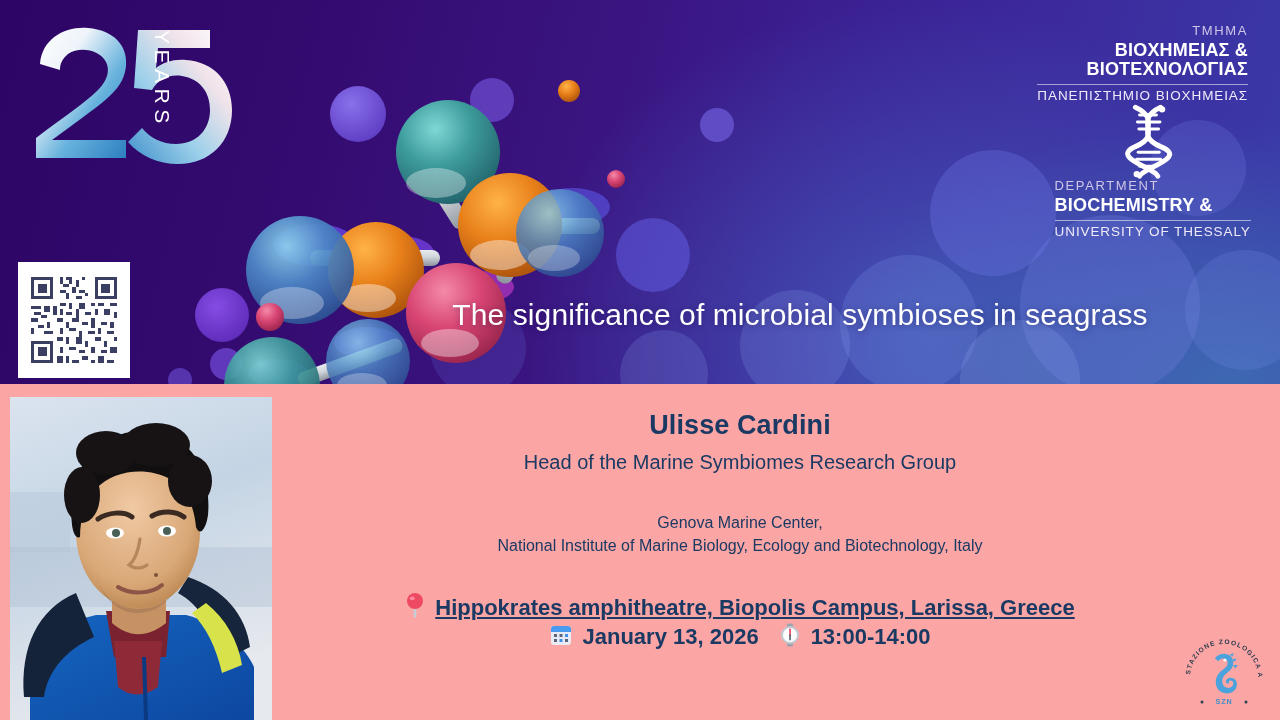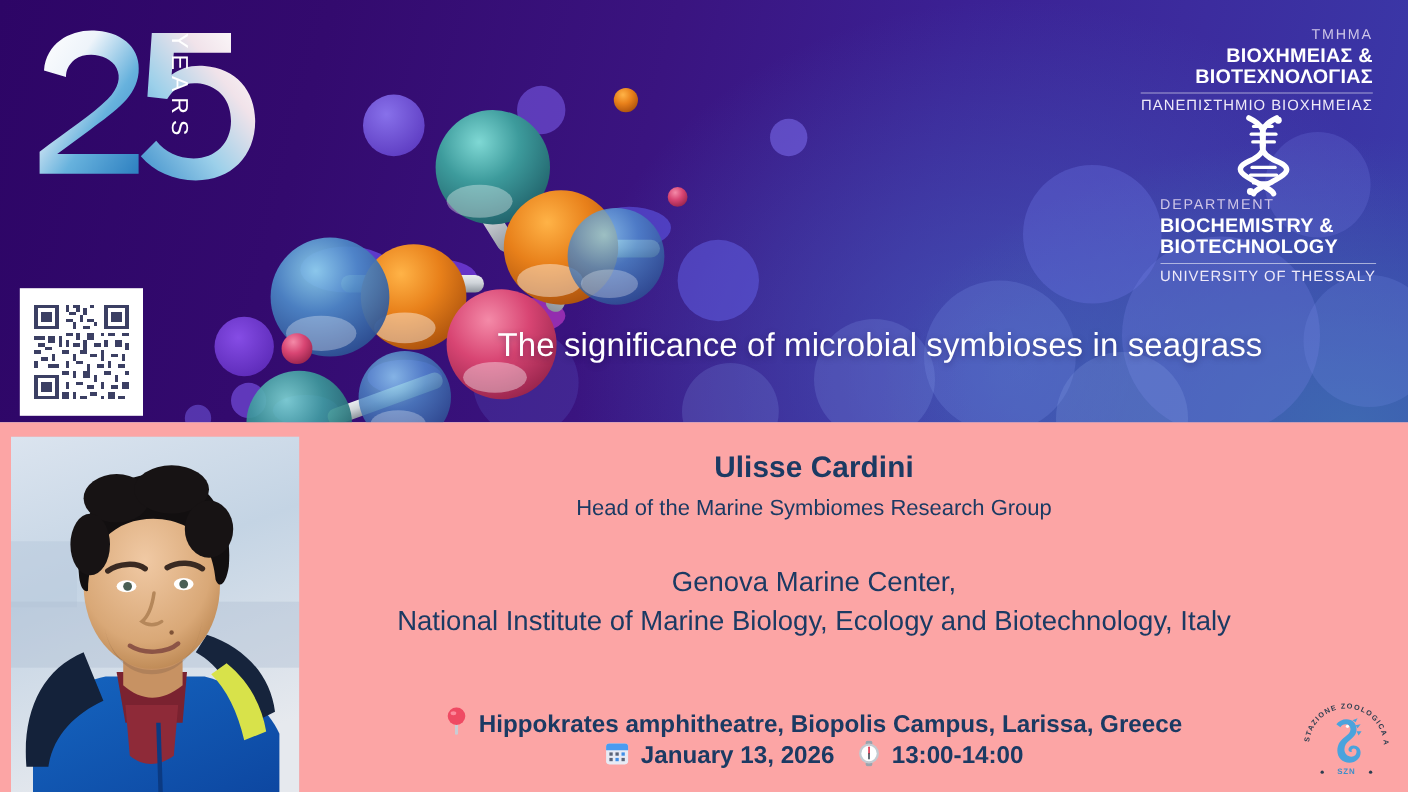--- a/index.html
+++ b/index.html
@@ -51,22 +51,22 @@
   }
 
   
   .body{position:absolute;left:0;top:384px;width:1280px;height:336px;background:#fca5a5;}
   .photo{position:absolute;left:10px;top:13px;width:262px;height:323px;overflow:hidden;background:#cbd6e4;}
   .photo svg{display:block;}
 
   .info{position:absolute;left:290px;top:0;width:900px;text-align:center;color:#1b3a63;}
   .nm{font-size:27px;font-weight:700;margin-top:26px;letter-spacing:.1px;}
   .role{font-size:20px;font-weight:400;margin-top:10px;}
-  .aff{font-size:25px;font-weight:400;line-height:1.42;margin-top:38px;}
-  .venue{font-size:22px;font-weight:700;margin-top:60px;display:flex;justify-content:center;align-items:center;gap:10px;}
+  .aff{font-size:16px;font-weight:400;line-height:1.42;margin-top:38px;}
+  .venue{font-size:22px;font-weight:700;margin-top:36px;display:flex;justify-content:center;align-items:center;gap:10px;text-decoration:underline;}
   .when{font-size:22px;font-weight:700;display:flex;justify-content:center;align-items:center;gap:9px;}
   .emo{display:inline-block;line-height:1;}
 
   
   .szn{position:absolute;right:8px;bottom:4px;width:96px;height:84px;}
 </style>
 </head>
 <body>
 
 <div class="poster">
@@ -212,21 +212,20 @@
           <line x1="26" y1="90" x2="50" y2="90"></line>
         </g>
         <circle cx="58" cy="9" r="4.5" fill="#ffffff"></circle>
         <circle cx="22" cy="101" r="4.5" fill="#ffffff"></circle>
       </svg>
 
       <div class="deptEn">
         <div class="dsmall">DEPARTMENT</div>
         <div class="dbig">
           <div>BIOCHEMISTRY &amp;</div>
-          <div>BIOTECHNOLOGY</div>
         </div>
         <div class="duni">UNIVERSITY OF THESSALY</div>
       </div>
     </div>
 
     <div class="qr">
       <svg width="92" height="92" viewBox="0 0 29 29" shape-rendering="crispEdges">
         <rect width="29" height="29" fill="#ffffff"></rect>
         <g fill="#3b3f63">
           <path d="M1 1h7v7h-7z M2 2h5v5h-5z" fill-rule="evenodd"></path>

